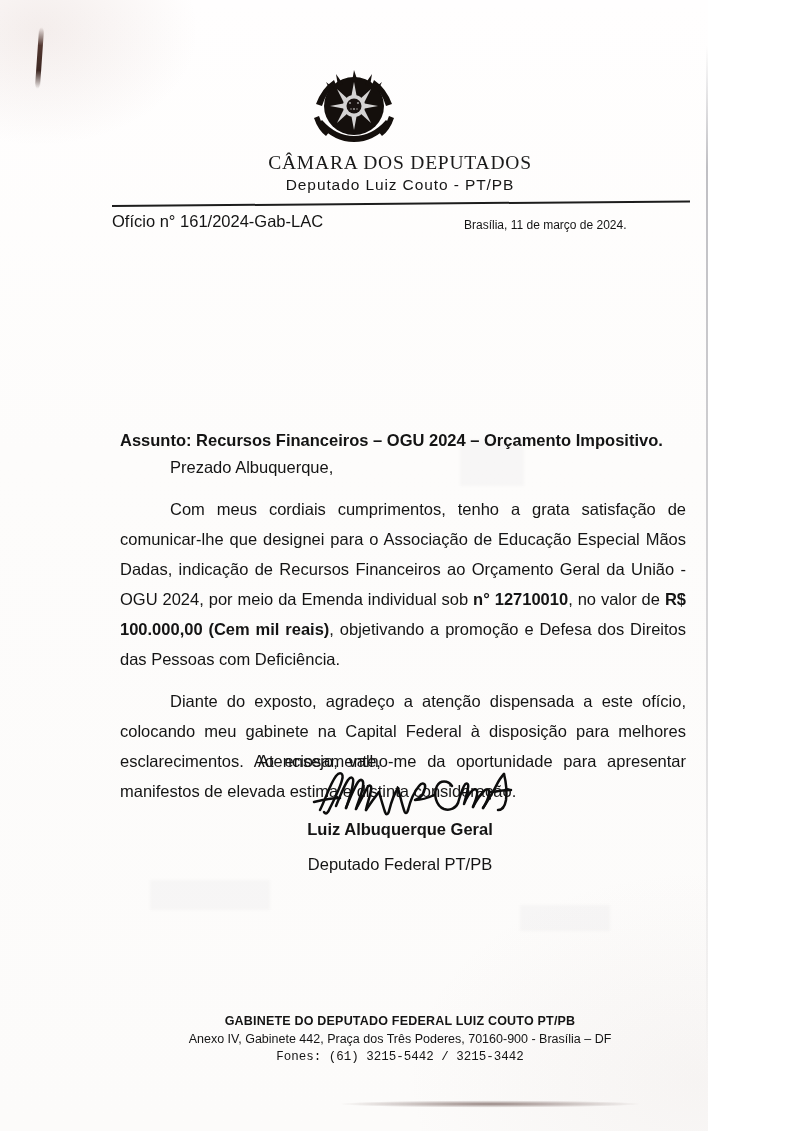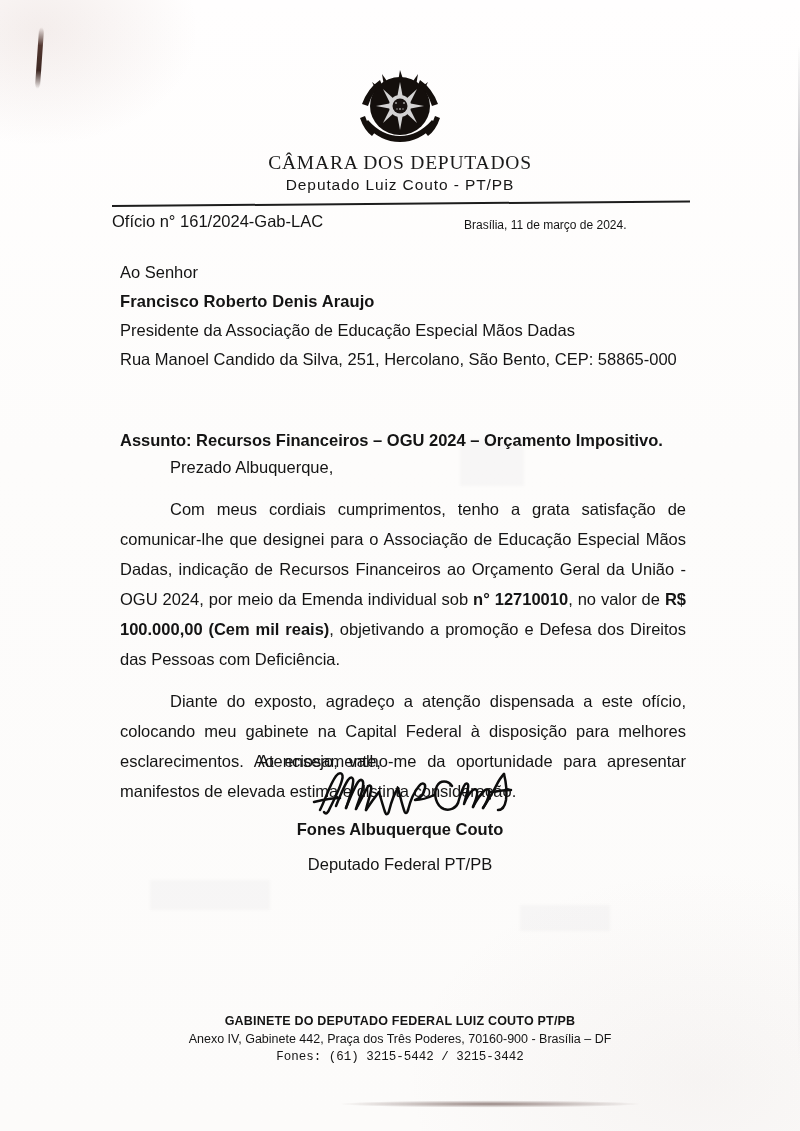--- a/index.html
+++ b/index.html
@@ -3,21 +3,21 @@
 <meta charset="utf-8">
 <title>Ofício 161/2024-Gab-LAC</title>
 <style>
   html, body {
     margin: 0;
     padding: 0;
     background: #ffffff;
   }
   .page {
     position: relative;
-    width: 800px;
+    width: 708px;
     height: 1131px;
     background: #4d7c0f;
     overflow: hidden;
     font-family: "Liberation Sans", sans-serif;
     color: #141414;
   }
 
   
   .scan-tint {
     position: absolute;
@@ -293,26 +293,20 @@
   <div class="org-line1">CÂMARA DOS DEPUTADOS</div>
   <div class="org-line2">Deputado Luiz Couto - PT/PB</div>
 
   <div class="rule"></div>
 
   <div class="meta-row">
     <div class="oficio-no">Ofício n° 161/2024-Gab-LAC</div>
     <div class="city-date">Brasília, 11 de março de 2024.</div>
   </div>
 
-  <div class="addr">
-    <div>Ao Senhor</div>
-    <div class="bold">Francisco Roberto Denis Araujo</div>
-    <div>Presidente da Associação de Educação Especial Mãos Dadas</div>
-    <div>Rua Manoel Candido da Silva, 251, Hercolano, São Bento, CEP: 58865-000</div>
-  </div>
 
   <div class="subject">Assunto: Recursos Financeiros – OGU 2024 – Orçamento Impositivo.</div>
 
   <div class="body-block">
     <p class="salutation">Prezado Albuquerque,</p>
     <p><span>Com meus cordiais cumprimentos, tenho a grata satisfação de comunicar-lhe que designei para o Associação de Educação Especial Mãos Dadas, indicação de Recursos Financeiros ao Orçamento Geral da União - OGU 2024, por meio da Emenda individual sob </span><b>n° 12710010</b><span>, no valor de </span><b>R$ 100.000,00 (Cem mil reais)</b><span>, objetivando a promoção e Defesa dos Direitos das Pessoas com Deficiência.</span></p>
     <p>Diante do exposto, agradeço a atenção dispensada a este ofício, colocando meu gabinete na Capital Federal à disposição para melhores esclarecimentos. Ao ensejo, valho-me da oportunidade para apresentar manifestos de elevada estima e distinta consideração.</p>
   </div>
 
   <div class="closing">Atenciosamente,</div>
@@ -332,21 +326,21 @@
         <path d="M146 18 C142 12 134 12 131 18 C127 26 130 38 138 41 C144 43 150 40 152 35"></path>
         <path d="M152 35 C154 28 156 22 158 18 C160 14 163 15 162 20 C161 26 159 32 158 36 C160 31 163 25 167 22 C170 20 172 22 171 27 C170 32 168 36 167 39"></path>
         <path d="M167 39 C170 33 174 27 178 23 C181 20 184 21 183 26 C182 32 179 37 177 40"></path>
         <path d="M177 40 C181 34 186 26 190 18 C193 12 196 8 198 6"></path>
         <path d="M185 24 C192 23 199 22 205 22"></path>
         <path d="M198 6 C200 14 201 24 200 32 C199 38 196 42 192 42"></path>
       </g>
     </svg>
   </div>
 
-  <div class="sig-name">Fones Albuquerque Couto</div>
+  <div class="sig-name">Luiz Albuquerque Geral</div>
   <div class="sig-role">Deputado Federal PT/PB</div>
 
   <div class="footer">
     <div class="f1">GABINETE DO DEPUTADO FEDERAL LUIZ COUTO PT/PB</div>
     <div class="f2">Anexo IV, Gabinete 442, Praça dos Três Poderes, 70160-900 - Brasília – DF</div>
     <div class="f3">Fones: (61) 3215-5442 / 3215-3442</div>
   </div>
 
 </div>
 

